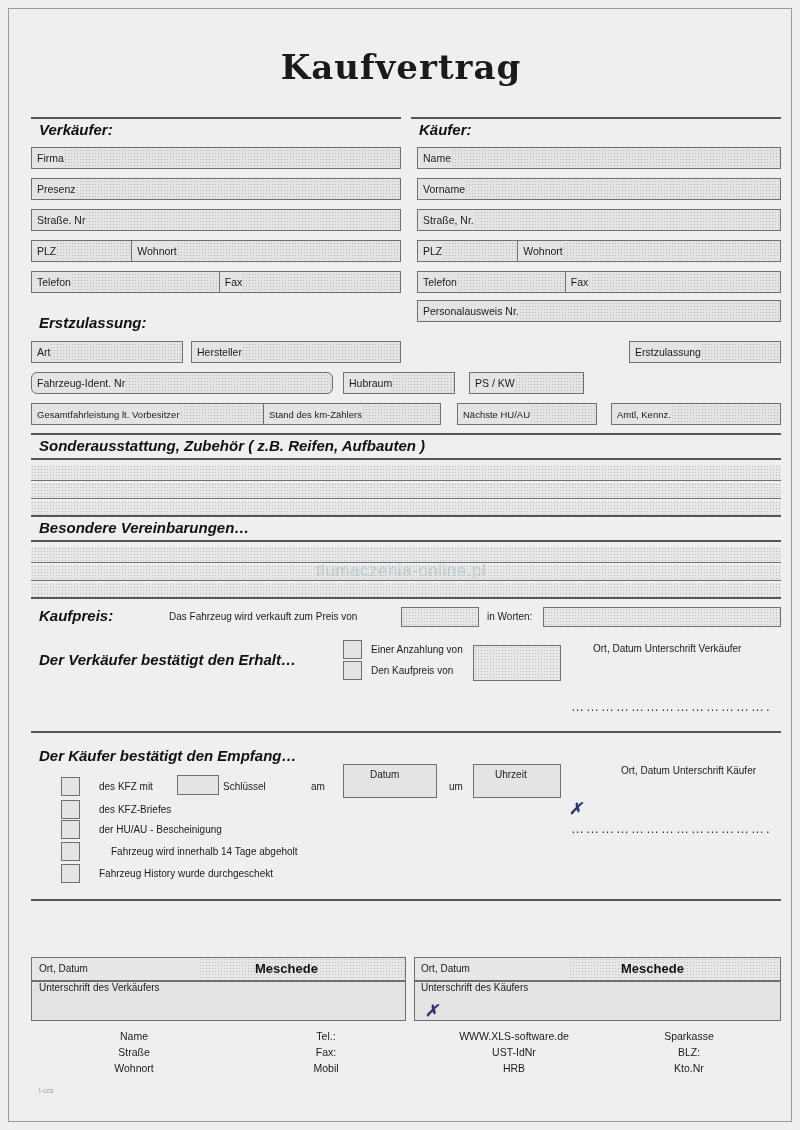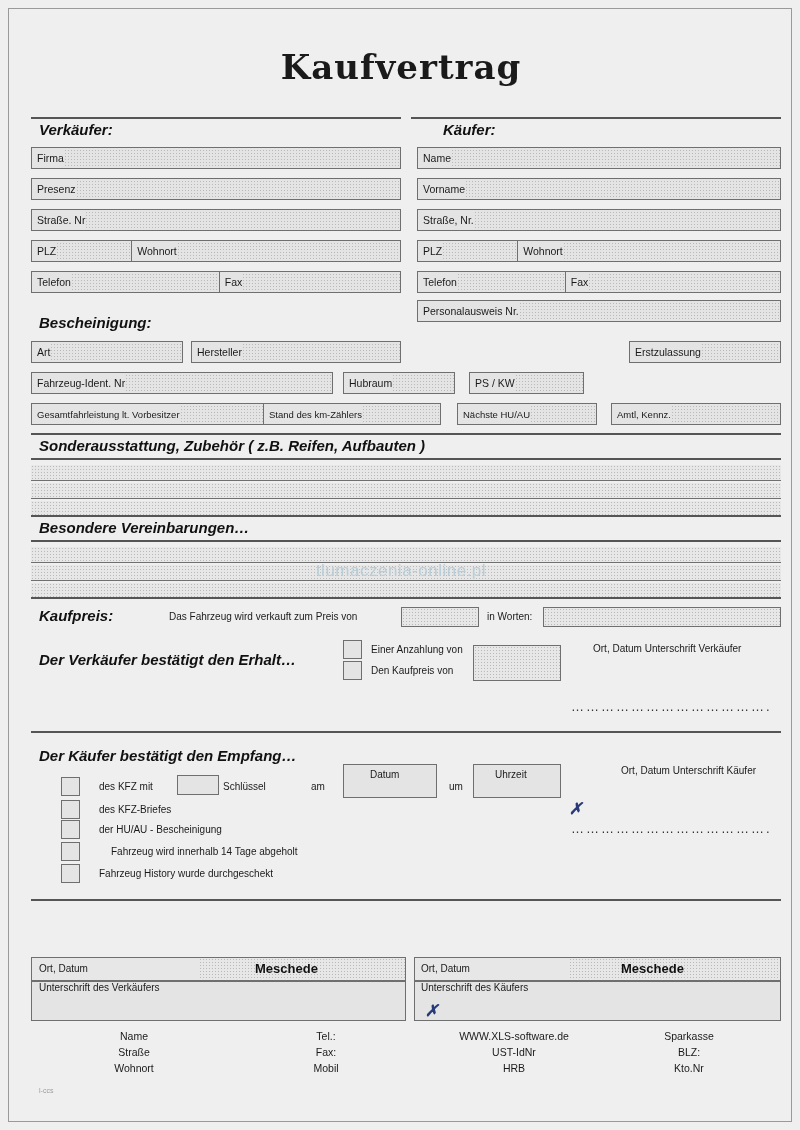--- a/index.html
+++ b/index.html
@@ -125,21 +125,21 @@
   <div class="sheet">
 
     <div class="title">
       <span>Kaufvertrag</span>
     </div>
 
     <div class="rule" style="left:22px;top:108px;width:370px;"></div>
     <div class="rule" style="left:402px;top:108px;width:370px;"></div>
 
     <div class="sechead" style="left:30px;top:112px;">Verkäufer:</div>
-    <div class="sechead" style="left:410px;top:112px;margin-left:24px;">Käufer:</div>
+    <div class="sechead" style="left:410px;top:112px;">Käufer:</div>
 
     <div class="fld" style="left:22px;top:138px;width:370px;height:22px;">
       <span class="lbl">Firma</span>
       <span class="dots"></span>
     </div>
     <div class="fld" style="left:22px;top:169px;width:370px;height:22px;">
       <span class="lbl">Presenz</span>
       <span class="dots"></span>
     </div>
     <div class="fld" style="left:22px;top:200px;width:370px;height:22px;">
@@ -185,36 +185,36 @@
       <span class="dots" style="flex:0 0 108px;"></span>
       <span class="sep"></span>
       <span class="lbl">Fax</span>
       <span class="dots"></span>
     </div>
     <div class="fld" style="left:408px;top:291px;width:364px;height:22px;align-items:center;">
       <span class="lbl">Personalausweis Nr.</span>
       <span class="dots"></span>
     </div>
 
-    <div class="sechead" style="left:30px;top:305px;">Bescheinigung:</div>
+    <div class="sechead" style="left:30px;top:305px;">Erstzulassung:</div>
 
     <div class="fld" style="left:22px;top:332px;width:152px;height:22px;">
       <span class="lbl">Art</span>
       <span class="dots"></span>
     </div>
     <div class="fld" style="left:182px;top:332px;width:210px;height:22px;">
       <span class="lbl">Hersteller</span>
       <span class="dots"></span>
     </div>
     <div class="fld" style="left:620px;top:332px;width:152px;height:22px;">
       <span class="lbl">Erstzulassung</span>
       <span class="dots"></span>
     </div>
 
-    <div class="fld" style="left:22px;top:363px;width:302px;height:22px;">
+    <div class="fld" style="left:22px;top:363px;width:302px;height:22px;border-radius:6px;">
       <span class="lbl">Fahrzeug-Ident. Nr</span>
       <span class="dots"></span>
     </div>
     <div class="fld" style="left:334px;top:363px;width:112px;height:22px;">
       <span class="lbl">Hubraum</span>
       <span class="dots"></span>
     </div>
     <div class="fld" style="left:460px;top:363px;width:115px;height:22px;">
       <span class="lbl">PS / KW</span>
       <span class="dots"></span>

